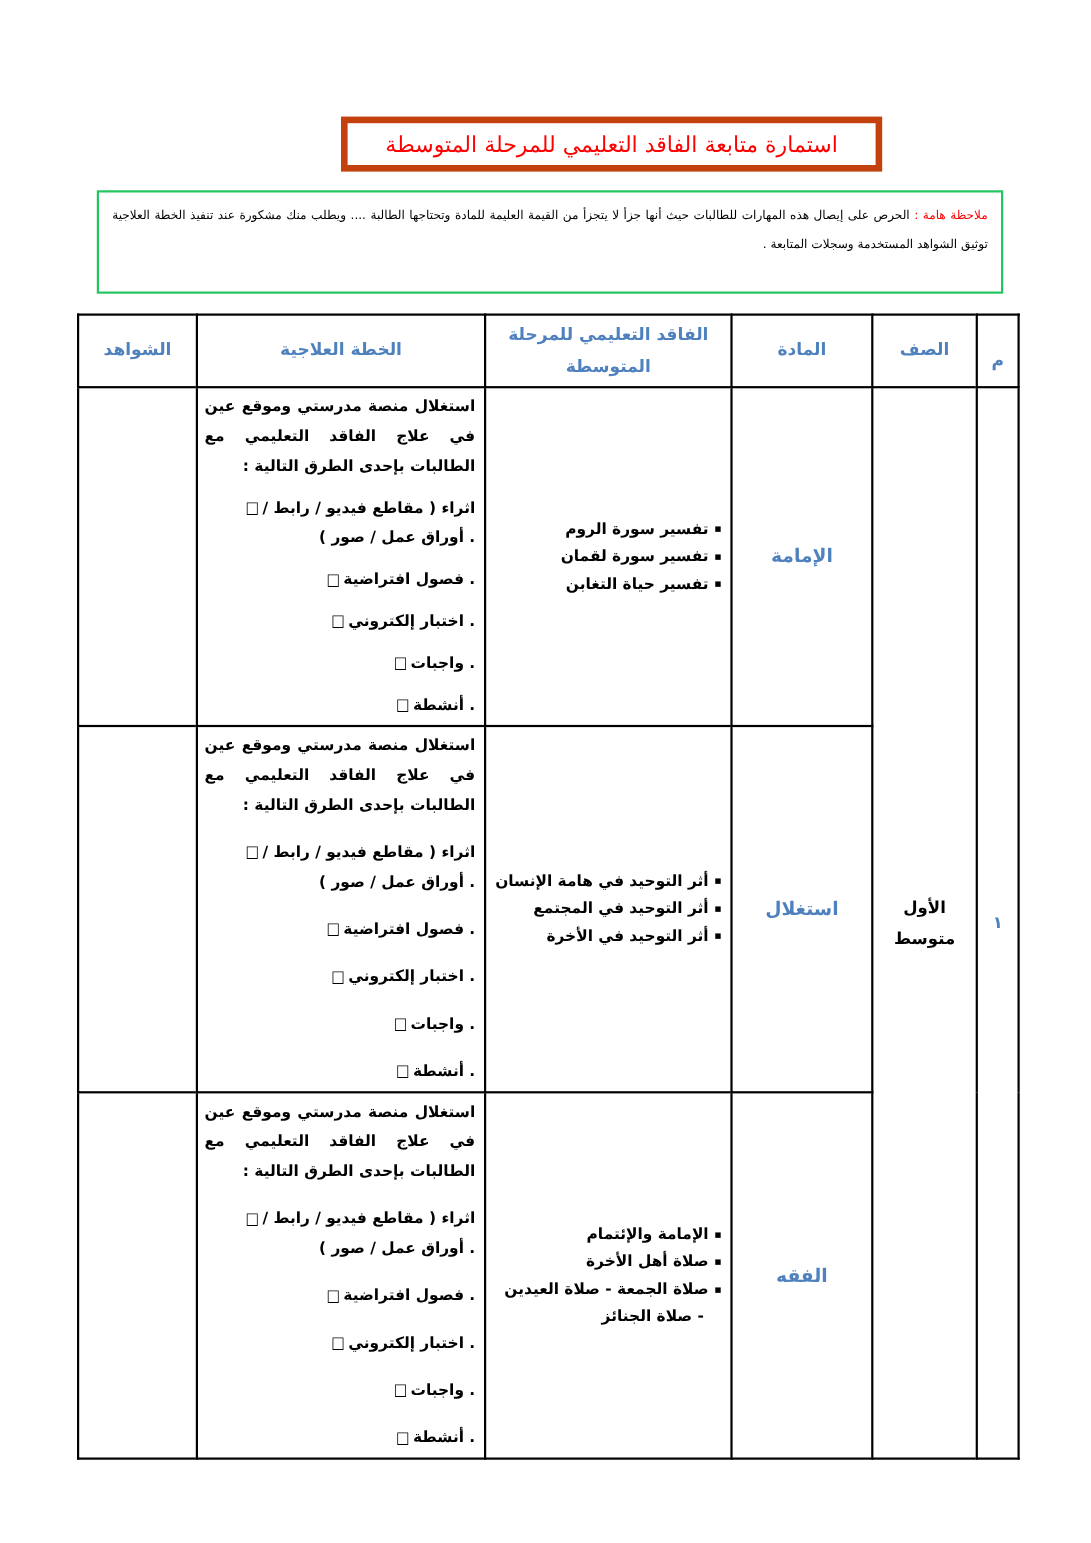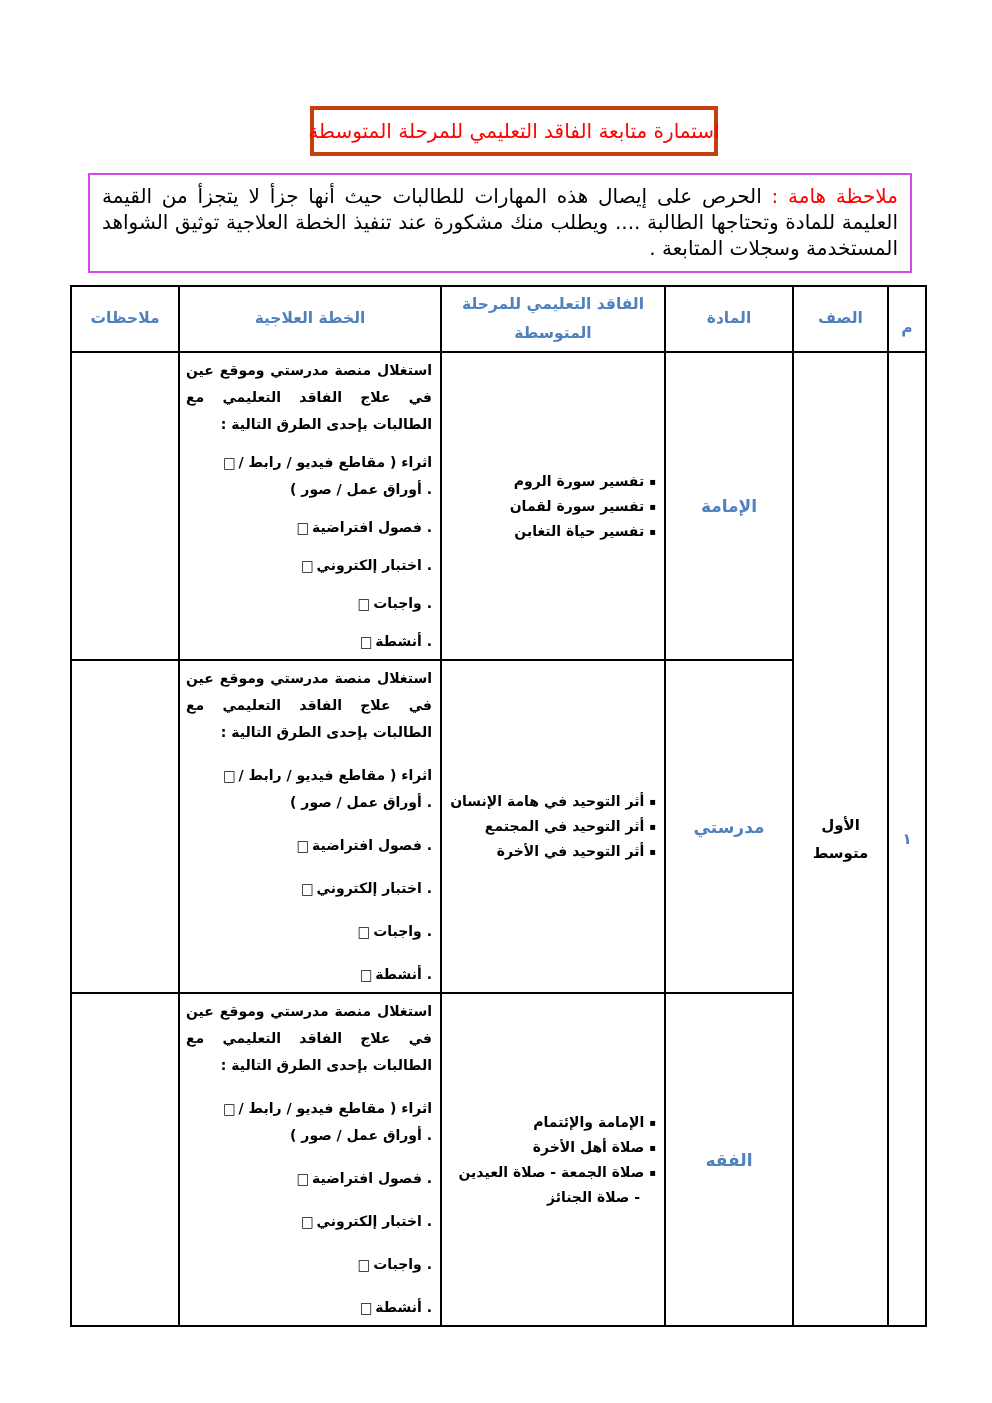--- a/index.html
+++ b/index.html
@@ -6,36 +6,36 @@
   html,body { background:#ffffff; }
   body {
     width:992px; height:1403px;
     position:relative;
     font-family:"DejaVu Sans", sans-serif;
     color:#000;
   }
 
   
   .title-box {
-    position:absolute; left:310px; top:106px; width:408px; height:50px;
-    border:4px solid #c2410c;
+    position:absolute; left:310px; top:106px; width:492px; height:50px;
+    border:6px solid #c2410c;
     display:flex; align-items:center; justify-content:center;
     direction:rtl;
   }
   .title-box .title-text {
     color:#ff0000; font-size:20px; white-space:nowrap;
   }
 
   
   .note-box {
     position:absolute; left:88px; top:173px; width:824px; min-height:94px;
-    border:2px solid #d946ef;
+    border:2px solid #22c55e;
     padding:8px 12px 10px 12px;
     direction:rtl; text-align:justify;
-    font-size:20px; line-height:26px;
+    font-size:11px; line-height:26px;
   }
   .note-label { color:#ff0000; }
   .note-body { color:#000; }
 
   
   table.main-table {
     position:absolute; left:70px; top:285px;
     width:855px; table-layout:fixed;
     border-collapse:collapse; direction:rtl;
   }
@@ -113,21 +113,21 @@
       <col style="width:262px">
       <col style="width:108px">
   </colgroup>
   <thead>
     <tr>
       <th class="th-num">م</th>
       <th>الصف</th>
       <th>المادة</th>
       <th>الفاقد التعليمي للمرحلة المتوسطة</th>
       <th>الخطة العلاجية</th>
-      <th>ملاحظات</th>
+      <th>الشواهد</th>
     </tr>
   </thead>
   <tbody>
 
     <tr class="row-a">
       <td class="numval" rowspan="3">١</td>
       <td class="grade" rowspan="3">الأول متوسط</td>
       <td class="subject cell-tall">الإمامة</td>
       <td class="loss cell-tall">
         <div class="loss-item"><span class="blt">▪</span><span>تفسير سورة الروم</span></div>
@@ -139,21 +139,21 @@
         <div class="plan-item"><span class="cb">□</span><span>اثراء ( مقاطع فيديو / رابط / أوراق عمل / صور ) .</span></div>
         <div class="plan-item"><span class="cb">□</span><span>فصول افتراضية .</span></div>
         <div class="plan-item"><span class="cb">□</span><span>اختبار إلكتروني .</span></div>
         <div class="plan-item"><span class="cb">□</span><span>واجبات .</span></div>
         <div class="plan-item"><span class="cb">□</span><span>أنشطة .</span></div>
       </td>
       <td class="notes cell-tall"></td>
     </tr>
 
     <tr class="row-b">
-      <td class="subject cell-tall">مدرستي</td>
+      <td class="subject cell-tall">استغلال</td>
       <td class="loss cell-tall">
         <div class="loss-item"><span class="blt">▪</span><span>أثر التوحيد في هامة الإنسان</span></div>
         <div class="loss-item"><span class="blt">▪</span><span>أثر التوحيد في المجتمع</span></div>
         <div class="loss-item"><span class="blt">▪</span><span>أثر التوحيد في الأخرة</span></div>
       </td>
       <td class="plan cell-tall">
         <div class="plan-intro">استغلال منصة مدرستي وموقع عين في علاج الفاقد التعليمي مع الطالبات بإحدى الطرق التالية :</div>
         <div class="plan-item"><span class="cb">□</span><span>اثراء ( مقاطع فيديو / رابط / أوراق عمل / صور ) .</span></div>
         <div class="plan-item"><span class="cb">□</span><span>فصول افتراضية .</span></div>
         <div class="plan-item"><span class="cb">□</span><span>اختبار إلكتروني .</span></div>

